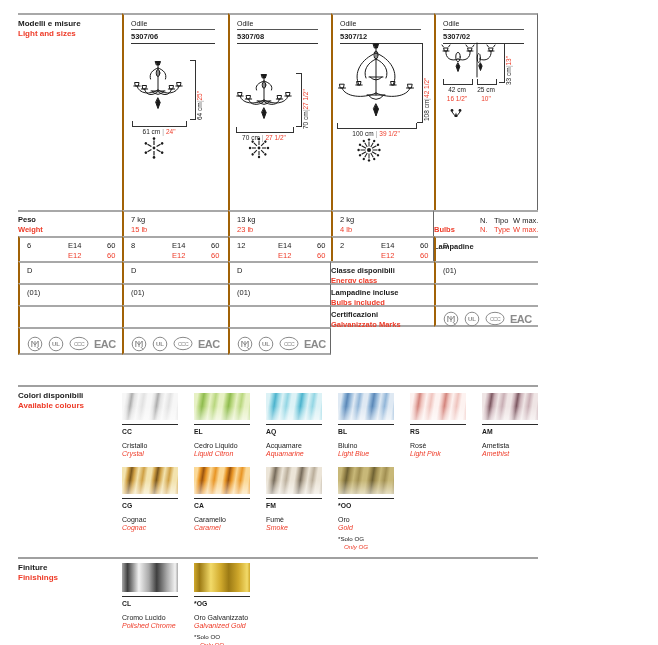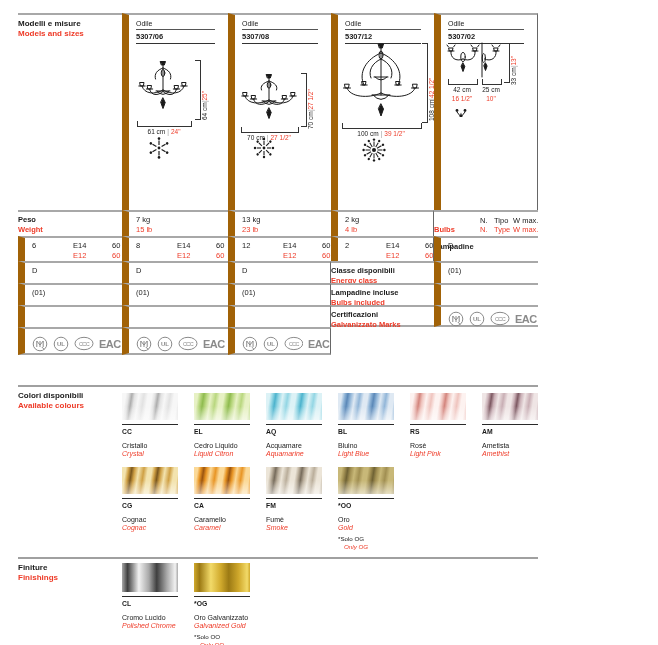--- a/index.html
+++ b/index.html
@@ -13,21 +13,21 @@
   .sec-title .en{color:#ee3b28;}
 
   
   .divline{position:absolute;left:18px;width:520px;border-top:2px solid #a0a0a0;}
 
   
   .spec-table{position:absolute;left:18px;top:13px;display:grid;
     grid-template-columns:104px 106px 103px 103px 104px;
     grid-template-rows:197px 26px 25px 22px 22px 22px 28px;}
   .cell{border-top:2px solid #a8a8a8;box-sizing:border-box;position:relative;}
-  .dcell{border-left:7px solid #a16207;}
+  .dcell{border-left:2px solid #a16207;}
   .rcell{border-right:1px solid #666;}
   .bcell{border-bottom:2px solid #a8a8a8;}
   .lcell{font-size:7.5px;font-weight:bold;line-height:9.5px;padding-top:3px;}
   .vcell{font-size:7.5px;line-height:9.5px;padding:3px 0 0 7px;}
 
   
   .mhead{position:absolute;left:7px;right:13px;top:5px;}
   .mh-brand{font-size:7px;padding-bottom:2px;border-bottom:1px solid #555;}
   .mh-code{font-size:7.5px;font-weight:bold;padding:2px 0;border-bottom:1.5px solid #333;}
 
@@ -55,21 +55,21 @@
   .sw-note{font-size:6.2px;margin-top:2px;}
   .sw-note-en{font-size:6.2px;color:#ee3b28;font-style:italic;padding-left:6px;}
 </style>
 </head>
 <body>
 
 <div class="page">
 
   <div class="sec-title" style="top:19px;">
     <div>Modelli e misure</div>
-    <div class="en">Models and sizes</div>
+    <div class="en">Light and sizes</div>
   </div>
 
   <div class="spec-table">
 
     <div class="cell"></div>
 
     <div class="cell dcell">
       <div class="mhead">
         <div class="mh-brand">Odile</div>
         <div class="mh-code">5307/06</div>

